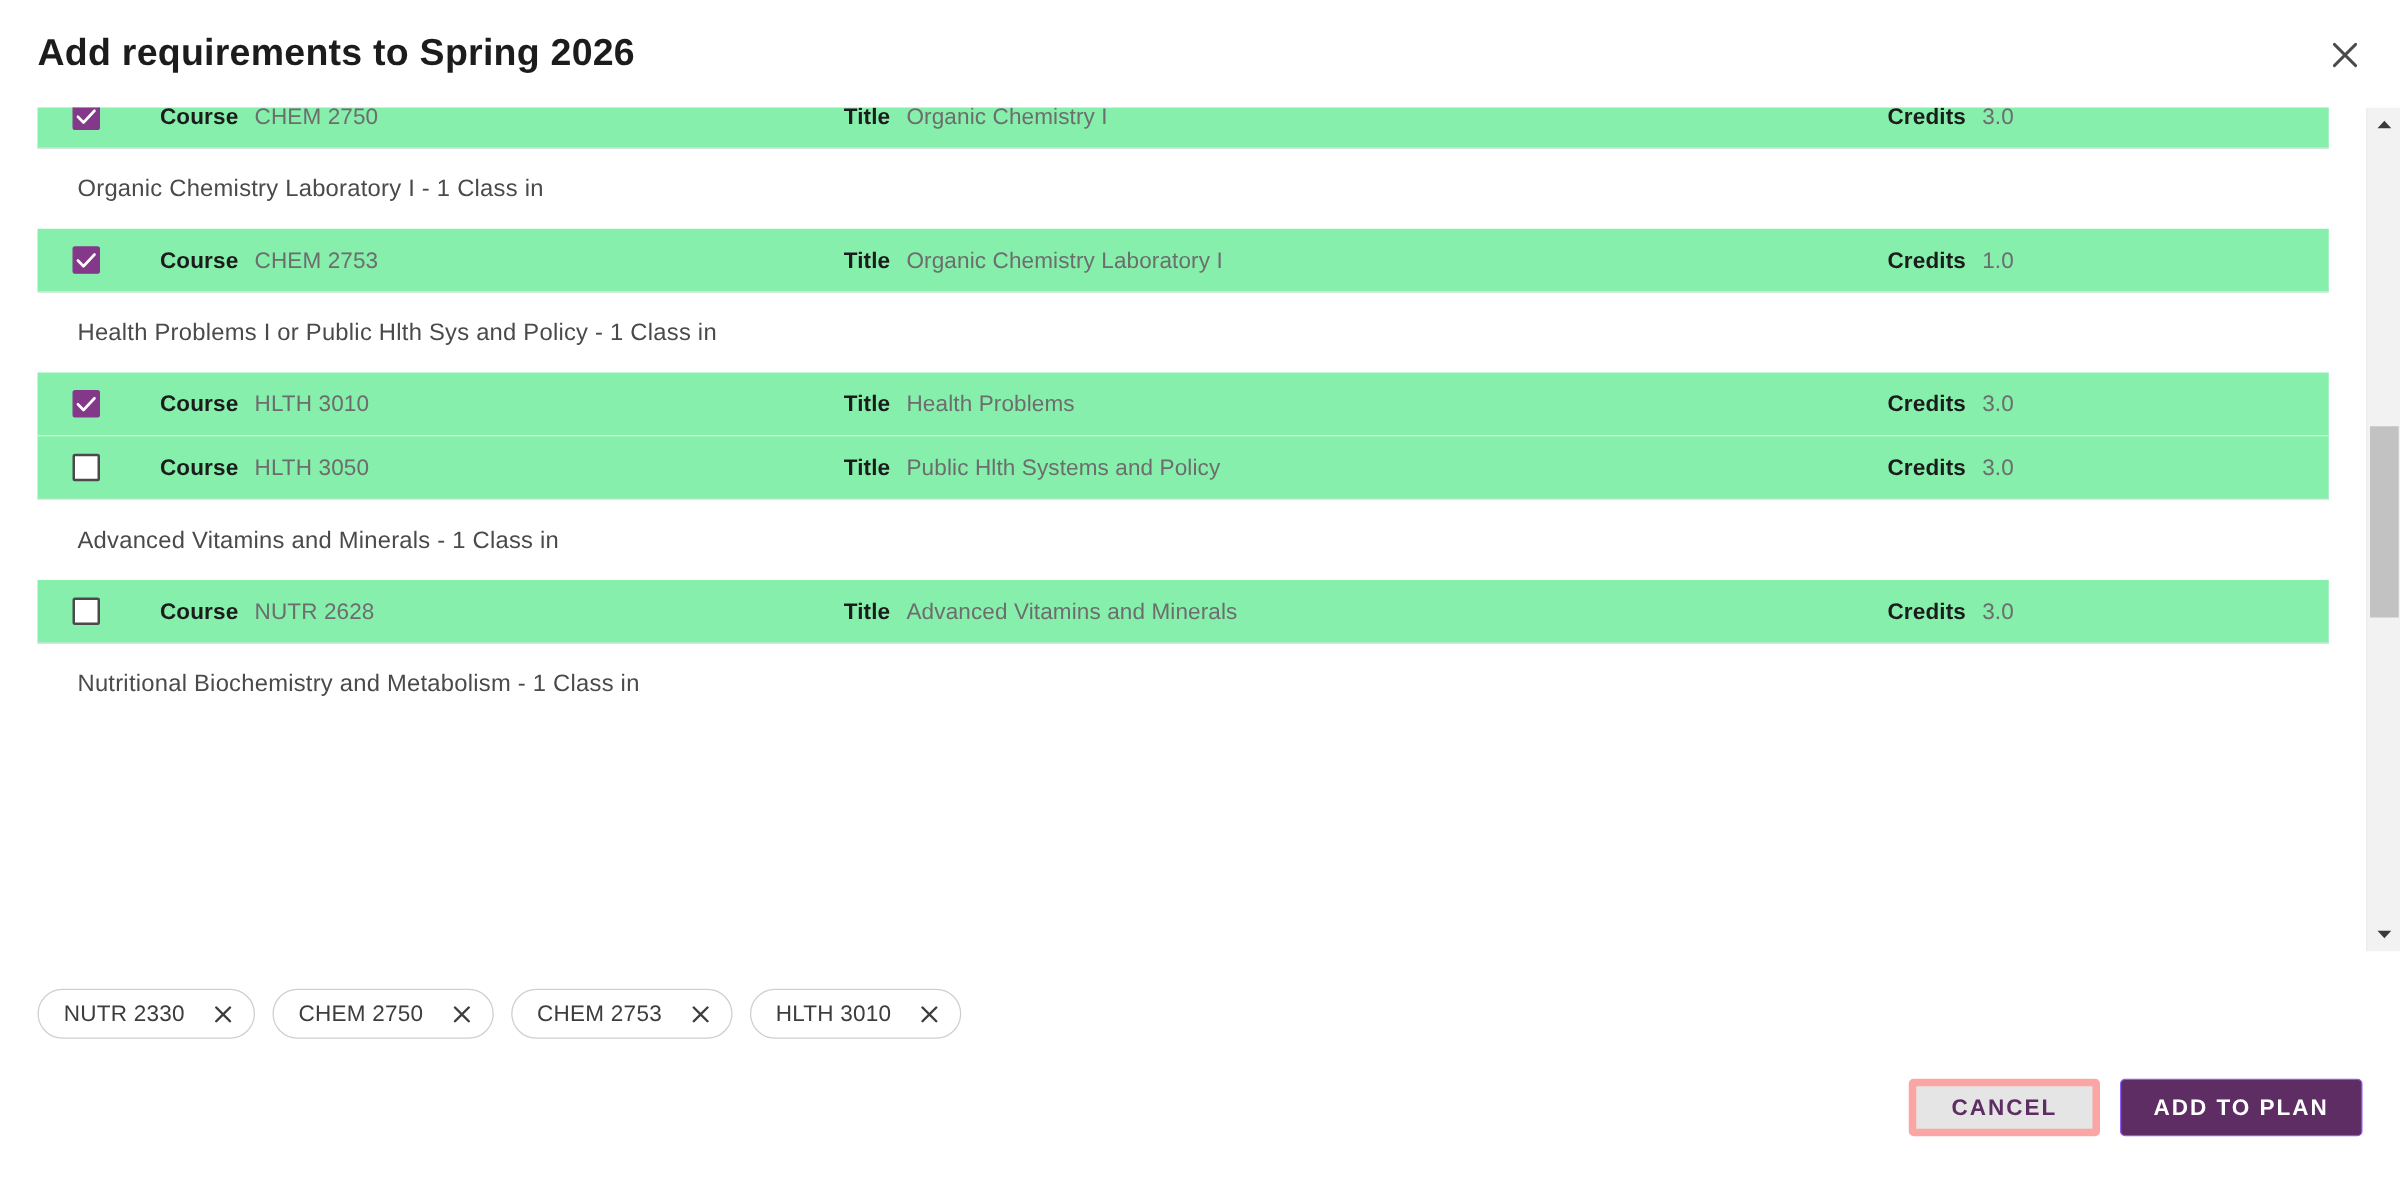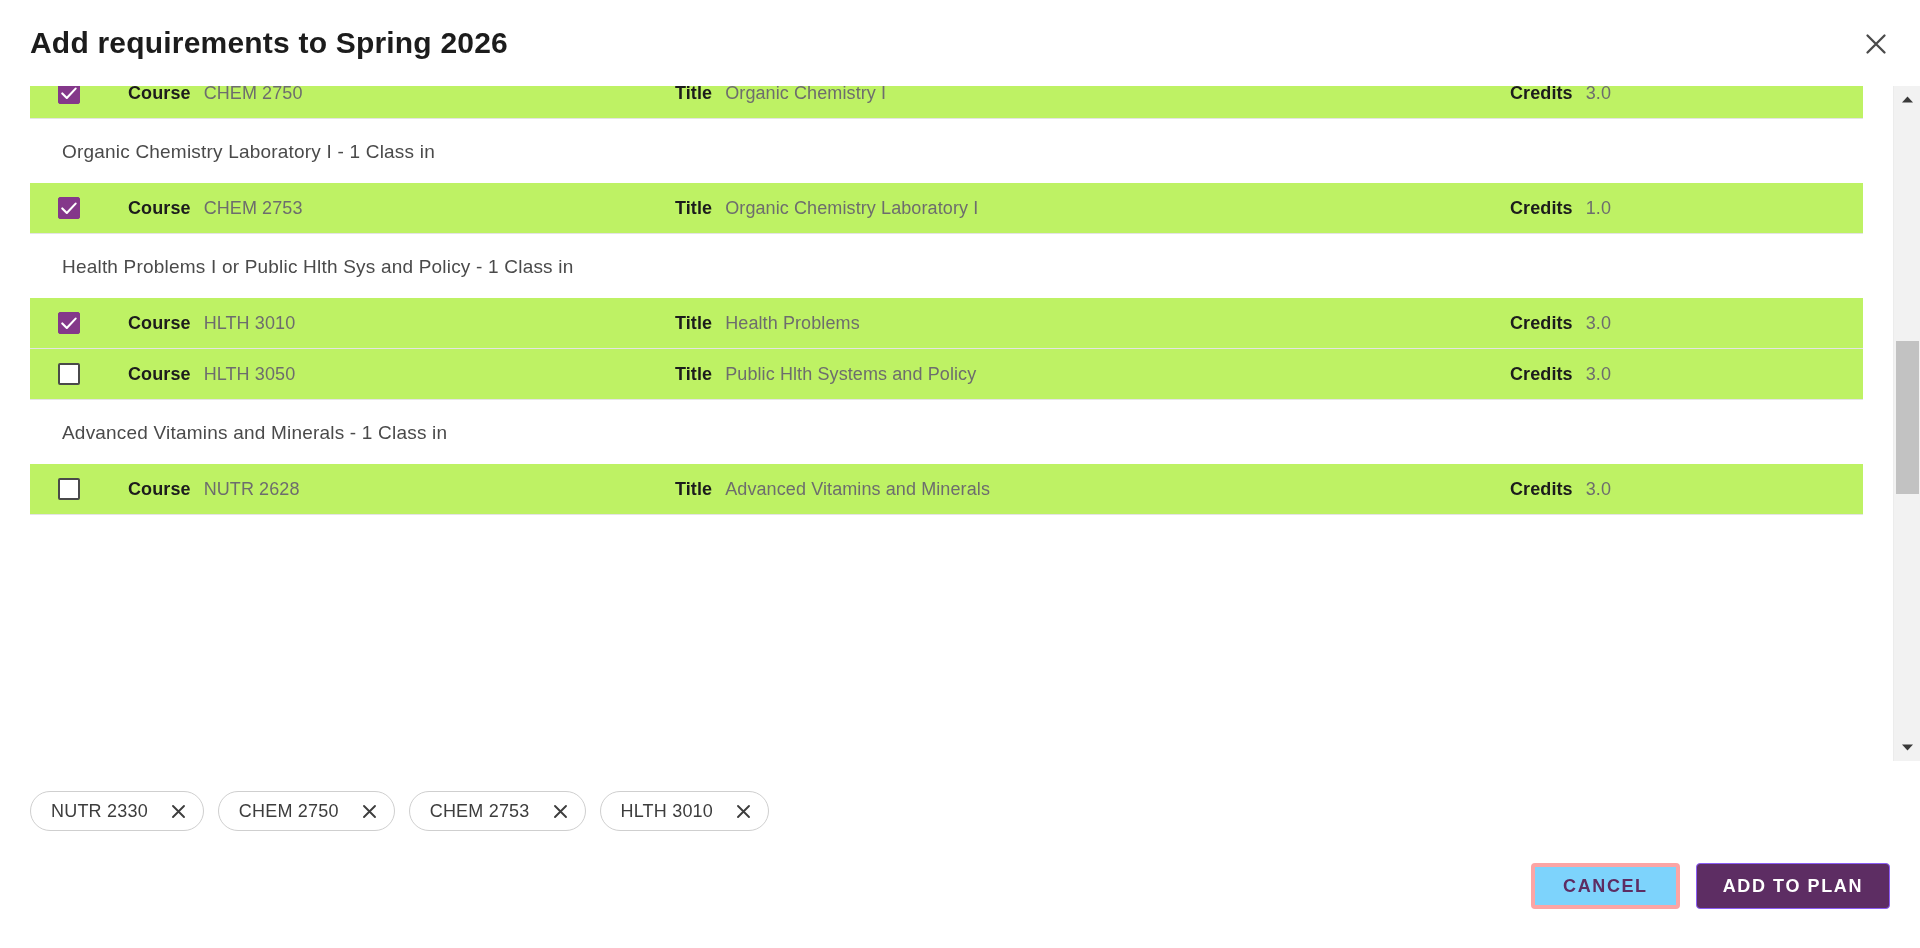--- a/index.html
+++ b/index.html
@@ -82,21 +82,21 @@
     font-size: 19px;
     color: #4a4a4a;
     padding: 22px 0 20px 62px;
     letter-spacing: .2px;
   }
 
   
   .course-row {
     position: relative;
     height: 51px;
-    background: #bef264;
+    background: #86efac;
     border-bottom: 1px solid #e4e4e4;
     display: flex;
     align-items: center;
     margin: 0 30px 0 30px;
     width: calc(100% - 60px);
   }
   .course-row.clipped { border-top: none; }
 
   .cb {
     flex: 0 0 auto;
@@ -232,23 +232,23 @@
     font-size: 18px;
     font-weight: bold;
     letter-spacing: 1.6px;
     cursor: pointer;
     display: flex;
     align-items: center;
     justify-content: center;
     font-family: "Liberation Sans", sans-serif;
   }
   .btn-cancel {
-    background: #7dd3fc;
+    background: #e5e5e5;
     color: #5d2d63;
-    border: 4px solid #fca5a5;
+    border: 6px solid #fca5a5;
     padding: 0 28px;
   }
   .btn-primary {
     background: #5d2d63;
     color: #ffffff;
     border: 1px solid #8b5cf6;
     padding: 0 26px;
   }
 </style>
 </head>
@@ -351,20 +351,21 @@
             </div>
             <div class="col-title">
               <span class="cell-label">Title</span>
               <span class="cell-value">Advanced Vitamins and Minerals</span>
             </div>
             <div class="col-credits">
               <span class="cell-label">Credits</span>
               <span class="cell-value">3.0</span>
             </div>
           </div>
+          <div class="req-label">Nutritional Biochemistry and Metabolism - 1 Class in</div>
         </div>
     </div>
 
     <div class="scrollbar">
       <div class="sb-arrow up">
         <svg width="13" height="9" viewBox="0 0 13 9" aria-hidden="true">
           <path d="M1 7.5 L6.5 1.5 L12 7.5 Z" fill="#3a3a3a"></path>
         </svg>
       </div>
       <div class="sb-thumb"></div>

